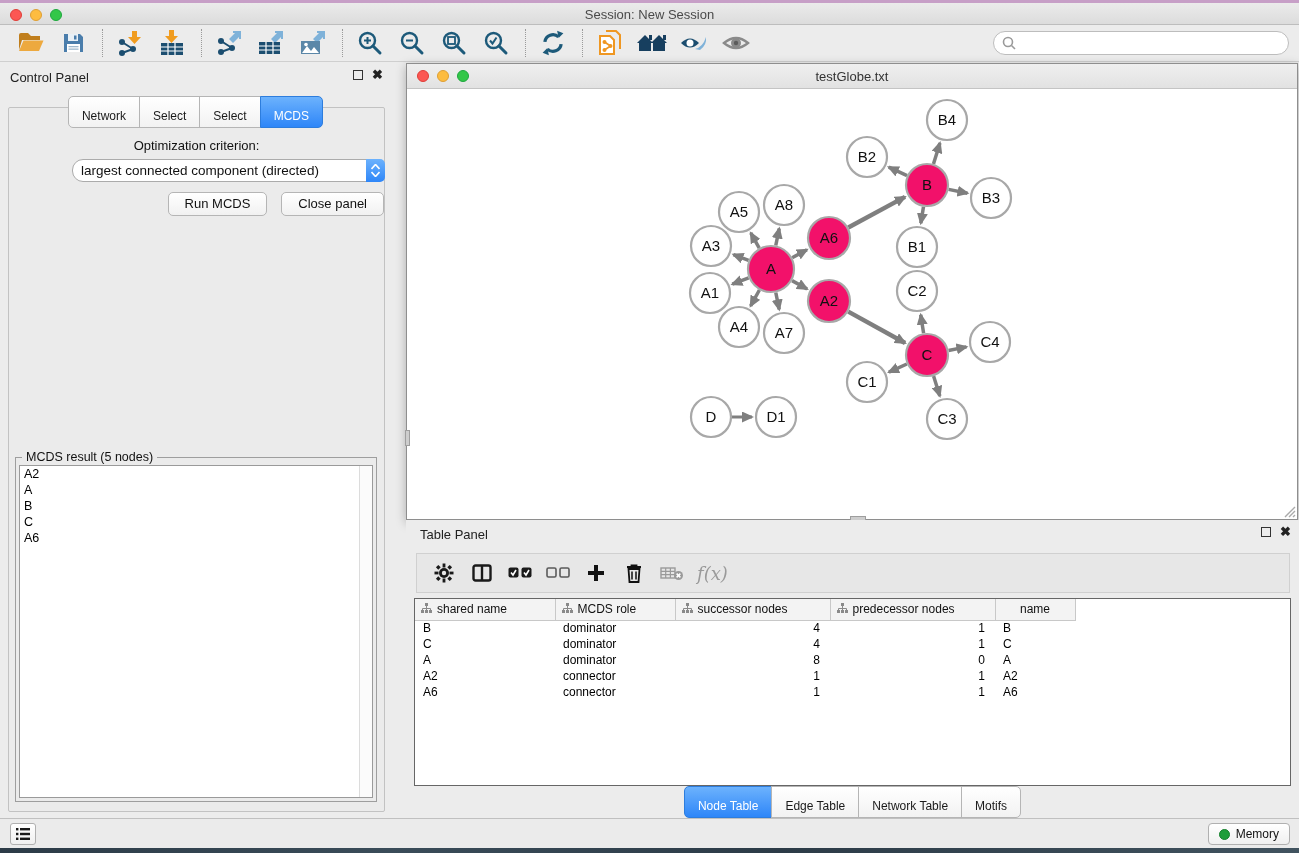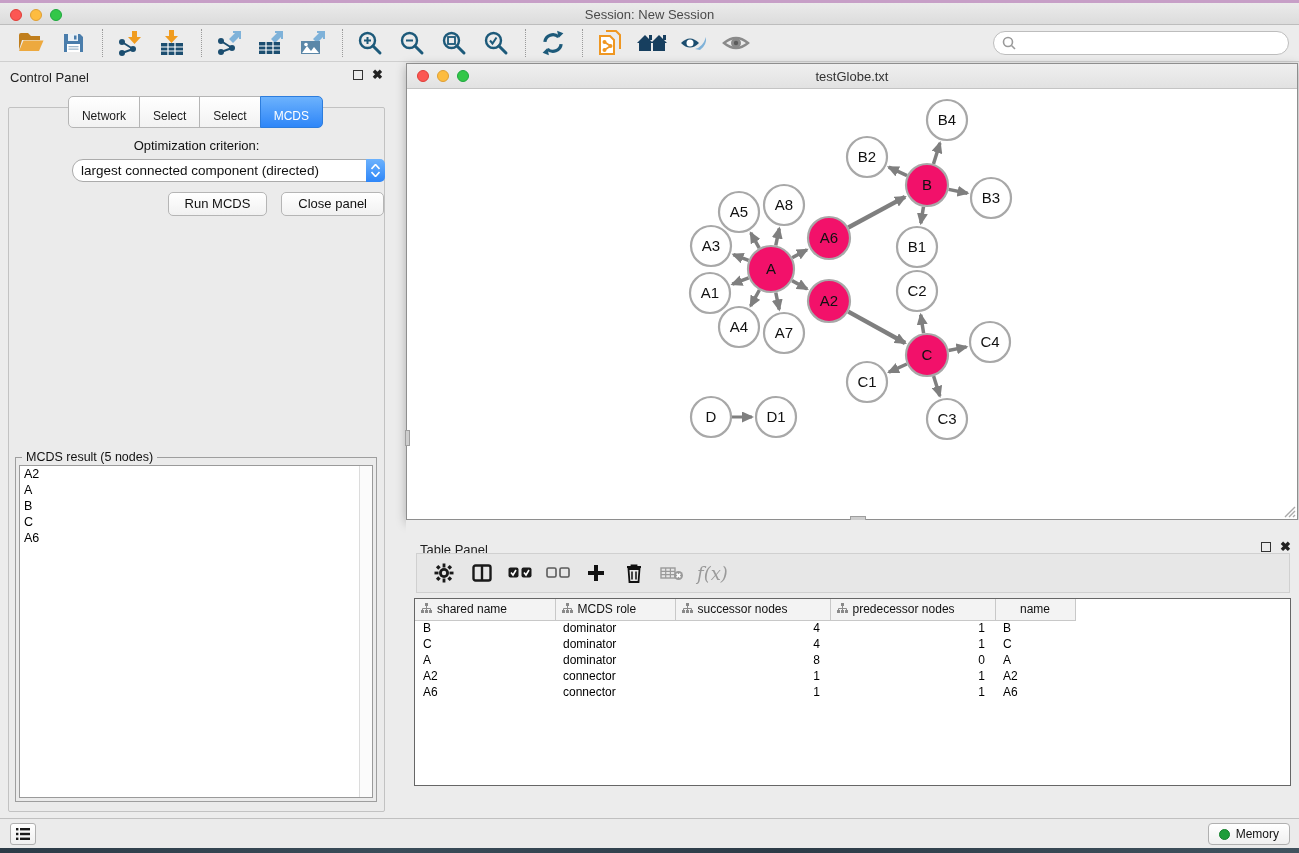--- a/index.html
+++ b/index.html
@@ -78,21 +78,21 @@
     font-size:13px; color:#333; }
   #nw-canvas { position:relative; width:100%; height:430px; background:#fff; overflow:hidden; }
   #graph-svg { width:100%; height:100%; display:block; }
   .node-label { font-family:"Liberation Sans",sans-serif; font-size:15px; fill:#111; }
   #nw-grip { position:absolute; right:1px; bottom:1px; width:14px; height:14px; }
   .notch-left { position:absolute; left:-2px; top:366px; width:5px; height:16px; background:#cdcdcd; border:1px solid #9e9e9e; }
   .notch-bottom { position:absolute; left:443px; bottom:-2px; width:16px; height:5px; background:#cdcdcd; border:1px solid #9e9e9e; }
 
   
   #table-panel { position:absolute; left:406px; top:520px; width:893px; height:298px; background:#ececec; }
-  #table-panel .panel-header { top:20px;text-align:right; }
+  #table-panel .panel-header { top:5px;text-align:right; }
   #table-panel .ph-title { left:14px; }
   #tp-toolbar { position:absolute; left:10px; top:33px; width:874px; height:40px;
     background:#e7e7e7; border:1px solid #d0d0d0; display:flex; align-items:center; padding-left:12px; }
   .tp-icon { width:30px; height:28px; display:flex; align-items:center; justify-content:center;
     margin-right:8px; flex:none; }
   #fx-label { font-family:"DejaVu Serif", serif; font-style:italic; font-size:18px; color:#9a9a9a; margin-left:2px; }
   #table-wrap { position:absolute; left:8px; top:78px; width:877px; height:188px;
     border:1.5px solid #666; background:#fff; overflow:hidden; }
   #node-table { border-collapse:collapse; table-layout:fixed; }
   #node-table th { height:21px; background:#f3f3f3; border-bottom:1px solid #c8c8c8;
@@ -619,20 +619,26 @@
           <tr>
             <td>A6</td>
             <td>connector</td>
             <td class="num">1</td>
             <td class="num">1</td>
             <td>A6</td>
           </tr>
         </tbody>
     </table>
   </div>
+  <div id="tp-tabs">
+      <span class="seg-tab selected">Node Table</span>
+      <span class="seg-tab">Edge Table</span>
+      <span class="seg-tab">Network Table</span>
+      <span class="seg-tab">Motifs</span>
+    </div>
 </div>
 
 <div id="status-bar">
   <span id="list-btn">
     <svg width="18" height="16" viewBox="0 0 18 16">
         <g fill="#1a1a1a">
           <rect x="2" y="2" width="2.4" height="2.4"></rect>
           <rect x="6" y="2" width="10" height="2.4"></rect>
           <rect x="2" y="6.8" width="2.4" height="2.4"></rect>
           <rect x="6" y="6.8" width="10" height="2.4"></rect>

